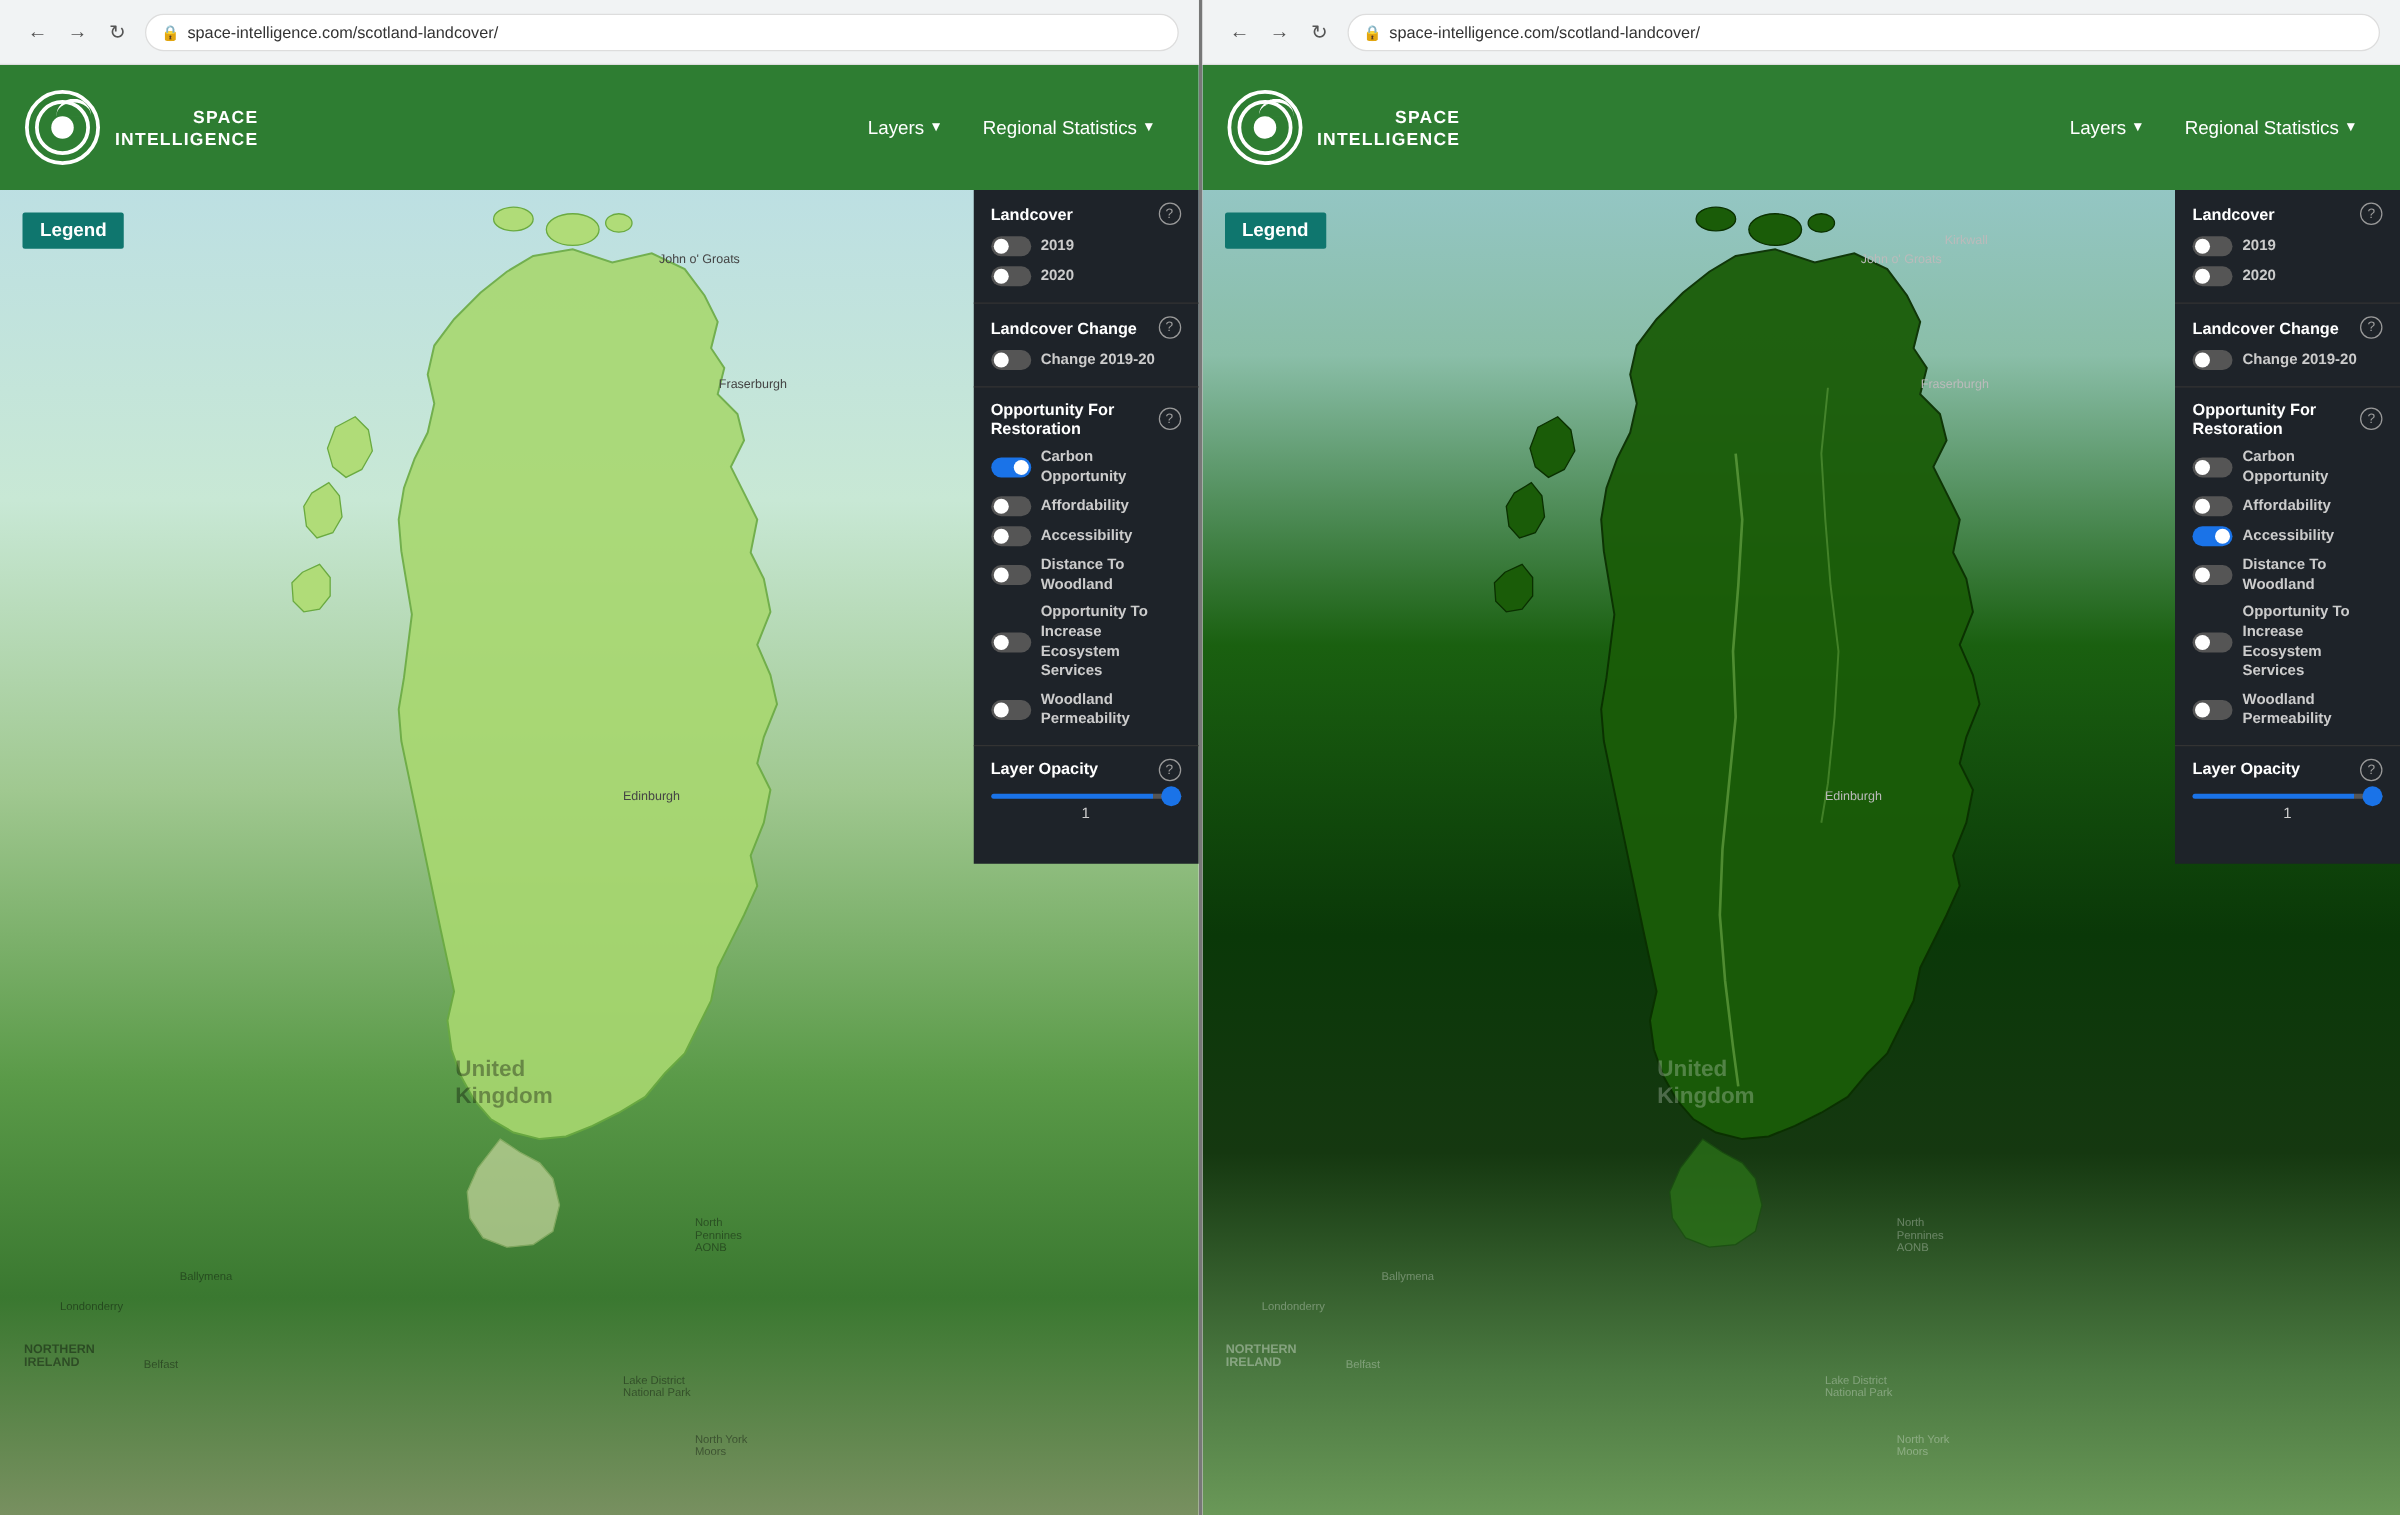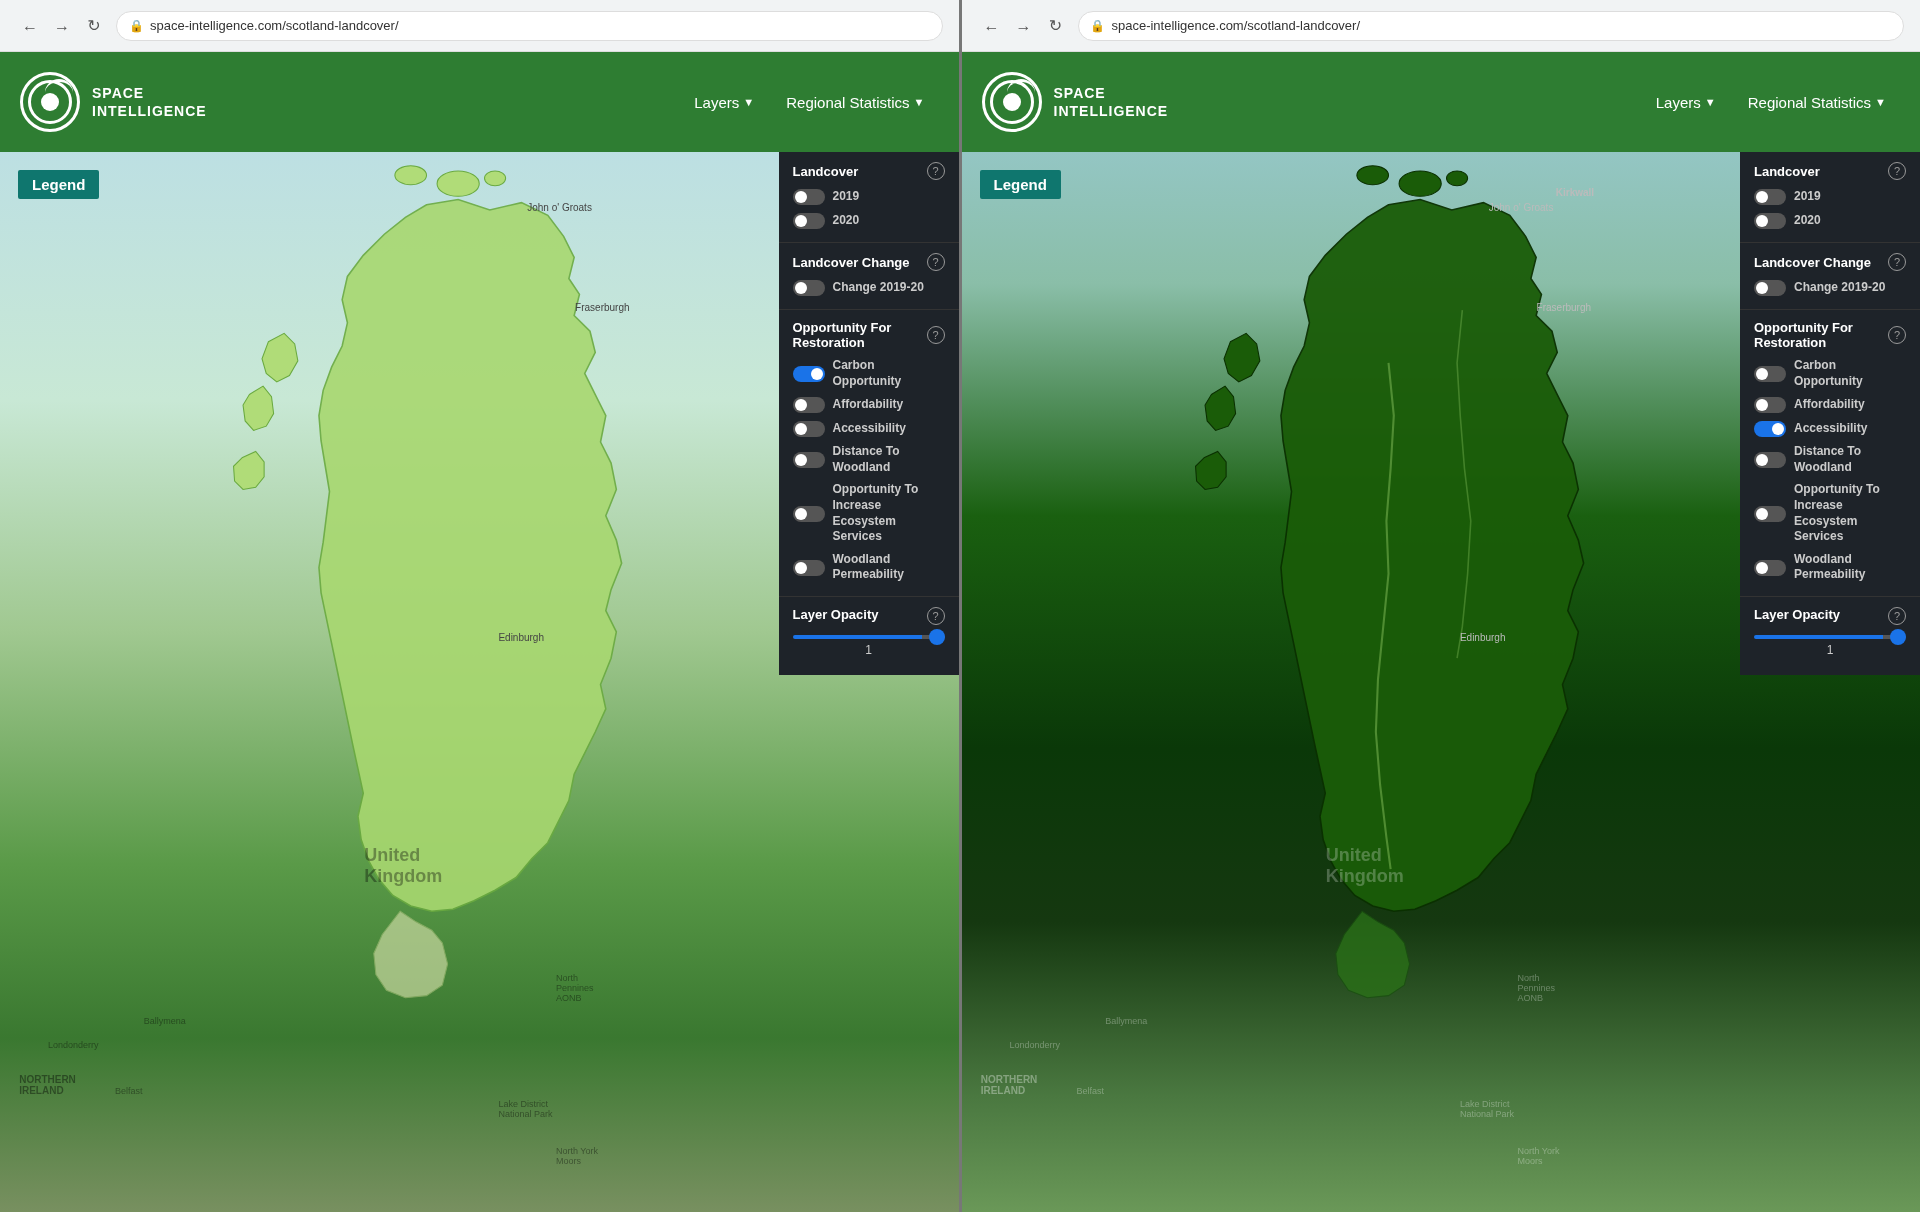--- a/index.html
+++ b/index.html
@@ -63,20 +63,21 @@
       background: #fff;
       position: absolute;
     }
     .logo-text {
       color: #fff;
       font-size: 14px;
       font-weight: bold;
       line-height: 1.3;
       text-transform: uppercase;
       letter-spacing: 1px;
+      text-align: right;
     }
     .logo-arc {
       position: absolute;
       top: 4px; right: 4px;
       width: 28px; height: 14px;
       border-top: 3px solid #fff;
       border-radius: 28px 28px 0 0;
     }
 
     .nav-links {
@@ -112,21 +113,21 @@
 
     
     .layers-panel {
       position: absolute;
       top: 100px;
       right: 0;
       width: 180px;
       background: #1e2329;
       color: #fff;
       z-index: 20;
-      padding-bottom: 8px;
+      padding-bottom: 24px;
     }
 
     .panel-section {
       padding: 10px 14px 6px;
       border-bottom: 1px solid #333;
     }
     .panel-section:last-child { border-bottom: none; }
 
     .section-header {
       display: flex; align-items: center; justify-content: space-between;
@@ -447,21 +448,21 @@
           <path d="M112,230 L125,222 L133,232 L135,248 L128,260 L116,264 L108,255 L106,240 Z" fill="#1a5c08" stroke="#0a3000" stroke-width="1"></path>
           <path d="M105,290 L118,284 L126,294 L126,308 L118,318 L106,320 L98,312 L97,298 Z" fill="#1a5c08" stroke="#0a3000" stroke-width="1"></path>
 
           <path d="M255,720 L270,730 L285,738 L295,750 L300,770 L295,790 L280,800 L260,802 L242,795 L232,780 L230,760 L238,742 Z" fill="#2a7018" stroke="#1a5010" stroke-width="1" opacity="0.8"></path>
         </svg>
 
         <div style="position:absolute; top:150px; left:55%; font-size:10px; color:#bbb; pointer-events:none;">John o' Groats</div>
         <div style="position:absolute; top:250px; left:60%; font-size:10px; color:#bbb; pointer-events:none;">Fraserburgh</div>
         <div style="position:absolute; top:580px; left:52%; font-size:10px; color:#bbb; pointer-events:none;">Edinburgh</div>
         <div style="position:absolute; top:130px; left:5%; font-size:10px; color:#bbb; pointer-events:none;">Stornoway</div>
-        <div style="position:absolute; top:135px; left:62%; font-size:10px; color:#bbb; pointer-events:none;font-weight:bold;">Kirkwall</div>
+        <div style="position:absolute; top:135px; left:62%; font-size:10px; color:#bbb; pointer-events:none;">Kirkwall</div>
         <div style="position:absolute; bottom:28%; left:38%; font-size:18px; font-weight:bold; color:rgba(255,255,255,0.25); pointer-events:none;">United<br>Kingdom</div>
         <div style="position:absolute; bottom:10%; left:2%; font-size:10px; font-weight:bold; color:rgba(255,255,255,0.35); pointer-events:none;">NORTHERN<br>IRELAND</div>
         <div style="position:absolute; bottom:14%; left:5%; font-size:9px; color:rgba(255,255,255,0.3); pointer-events:none;">Londonderry</div>
         <div style="position:absolute; bottom:10%; left:12%; font-size:9px; color:rgba(255,255,255,0.3); pointer-events:none;">Belfast</div>
         <div style="position:absolute; bottom:16%; left:15%; font-size:9px; color:rgba(255,255,255,0.3); pointer-events:none;">Ballymena</div>
         <div style="position:absolute; bottom:18%; left:58%; font-size:9px; color:rgba(255,255,255,0.3); pointer-events:none;">North<br>Pennines<br>AONB</div>
         <div style="position:absolute; bottom:8%; left:52%; font-size:9px; color:rgba(255,255,255,0.3); pointer-events:none;">Lake District<br>National Park</div>
         <div style="position:absolute; bottom:4%; left:58%; font-size:9px; color:rgba(255,255,255,0.3); pointer-events:none;">North York<br>Moors</div>
       </div>
 

